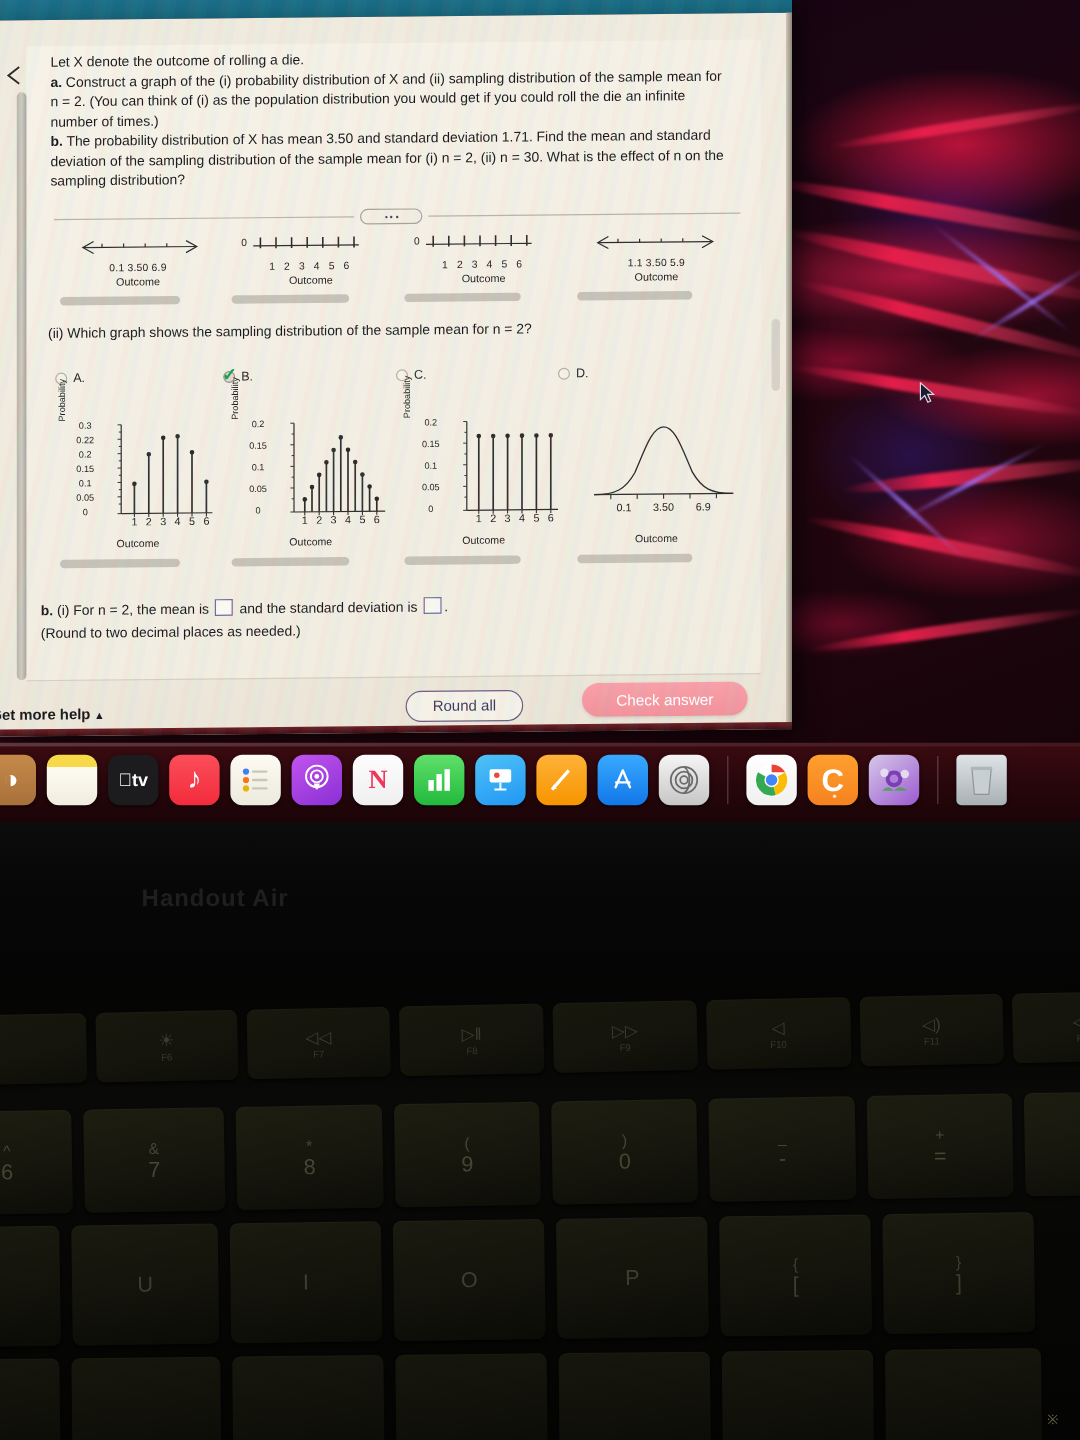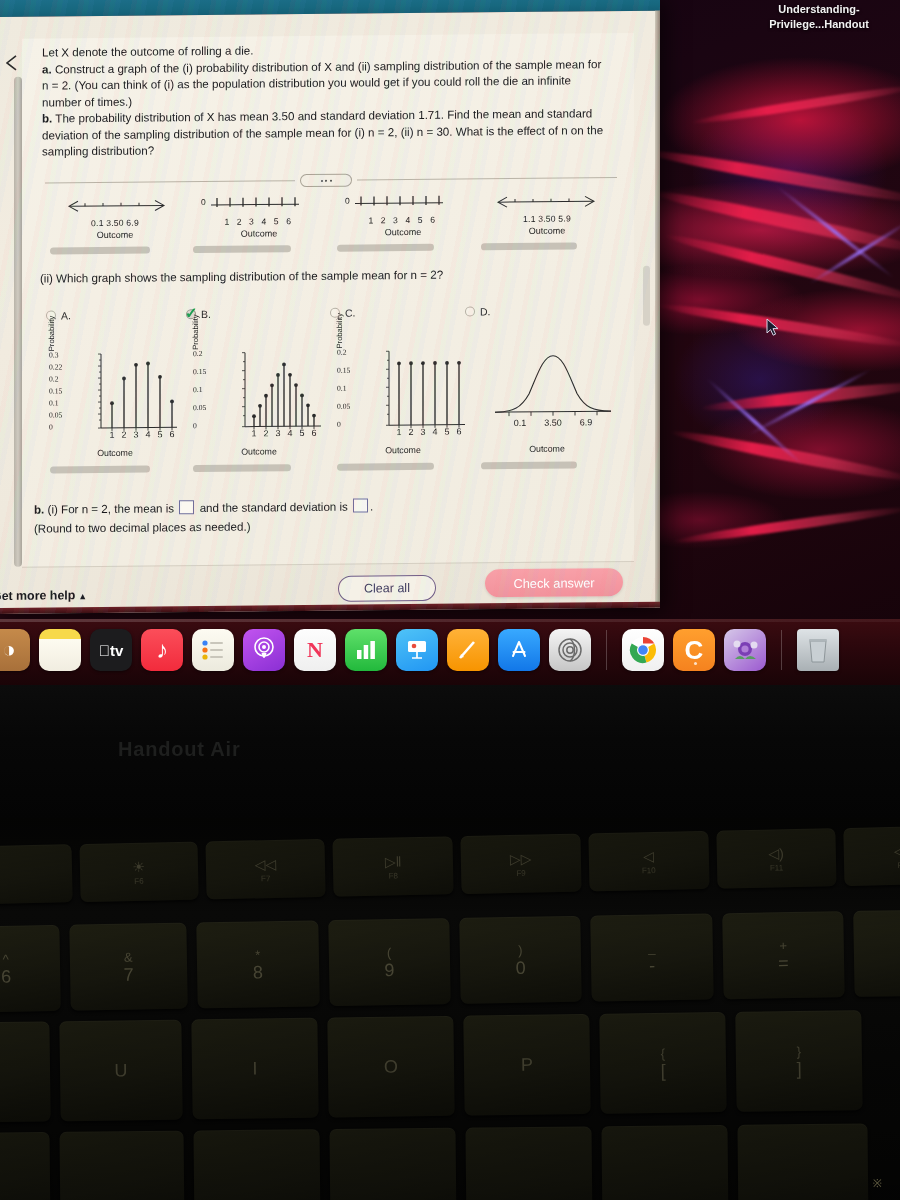--- a/index.html
+++ b/index.html
@@ -151,21 +151,21 @@
   .grow { position: absolute; left: 45px; top: 330px; width: 572px; height: 112px; }
   .gcell { position: absolute; top: 0; width: 140px; height: 112px; }
   .ylabel {
     position: absolute; left: 2px; top: 12px; width: 58px;
     font-size: 7.6px; color: #1d1d1d;
     transform: rotate(-90deg); transform-origin: left top;
     text-align: center;
   }
   .ytick {
     position: absolute; right: 0; font-size: 7.6px; color: #1d1d1d;
-    text-align: left; line-height: 7px; white-space: nowrap; font-family: Liberation Serif, serif;
+    text-align: center; line-height: 7px; white-space: nowrap;
   }
   .plot { position: absolute; }
   .xcap {
     position: absolute; bottom: 0; left: 0; width: 140px; text-align: center;
     font-size: 8.8px; color: #1d1d1d;
   }
 
   .cap-row2 { position: absolute; left: 45px; top: 450px; width: 572px; height: 10px; }
 
   
@@ -280,24 +280,20 @@
     <div class="wp-strand violet" style="left:760px;top:230px;width:150px;height:4px;transform:rotate(38deg);"></div>
     <div class="wp-strand violet" style="left:800px;top:250px;width:120px;height:4px;transform:rotate(-32deg);"></div>
     <div class="wp-strand violet" style="left:690px;top:420px;width:130px;height:4px;transform:rotate(42deg);"></div>
     <div class="wp-strand violet" style="left:740px;top:400px;width:140px;height:4px;transform:rotate(-28deg);"></div>
     <div class="wp-cursor" style="left:766px;top:318px;">
       <svg width="14" height="19" viewBox="0 0 14 19">
         <path d="M1,1 L1,15 L4.6,11.6 L7.2,17.2 L9.6,16.1 L7,10.6 L12,10.6 Z" fill="#1c1c2e" stroke="#d8d8e8" stroke-width="1"></path>
       </svg>
     </div>
 
-    <div class="desk-file">
-      
-      <span>Understanding-Privilege...Handout</span>
-    </div>
   </div>
 
   <div class="win">
     <div class="win-teal"></div>
     <div class="win-body">
       <div class="paper"></div>
 
       <div class="back-arrow">
         <svg width="20" height="20" viewBox="0 0 20 20">
           <path d="M14,3 L5,10 L14,17" fill="none" stroke="#2b2b2b" stroke-width="1.6"></path>
@@ -647,21 +643,21 @@
           <span>and the standard deviation is</span>
           <span class="blank-box"></span><span>.</span>
         </div>
         <div>(Round to two decimal places as needed.)</div>
       </div>
 
       <div class="footer-sep"></div>
       <div class="help">
         <span>Get more help</span><span class="caret">▲</span>
       </div>
-      <div class="btn-clear">Clear all</div>
+      <div class="btn-clear">Round all</div>
       <div class="btn-check">Check answer</div>
     </div>
     <div class="win-edge-r"></div>
     <div class="win-edge-b"></div>
     <div class="moire"></div>
   </div>
 
   <div class="dock">
     <div class="dock-shine"></div>
     <div class="dock-icons">

